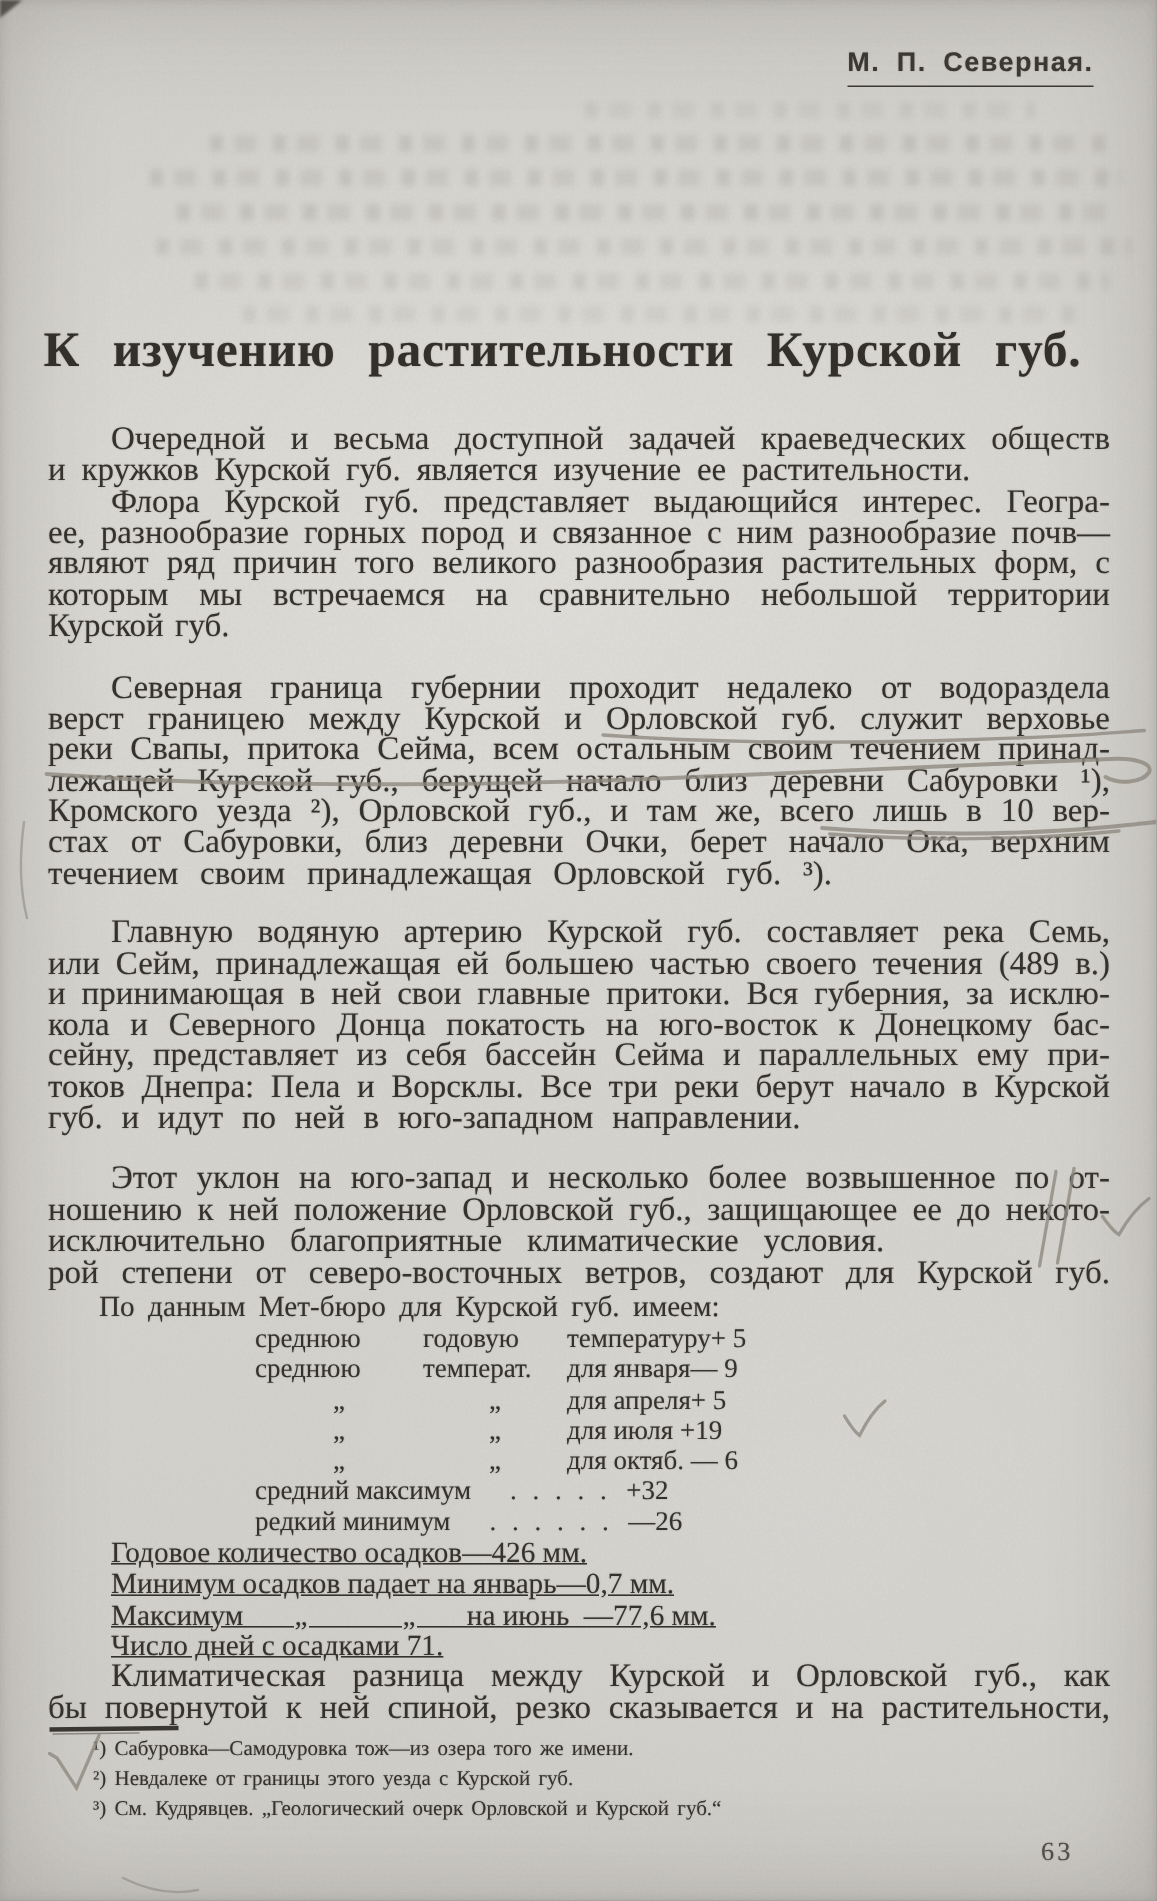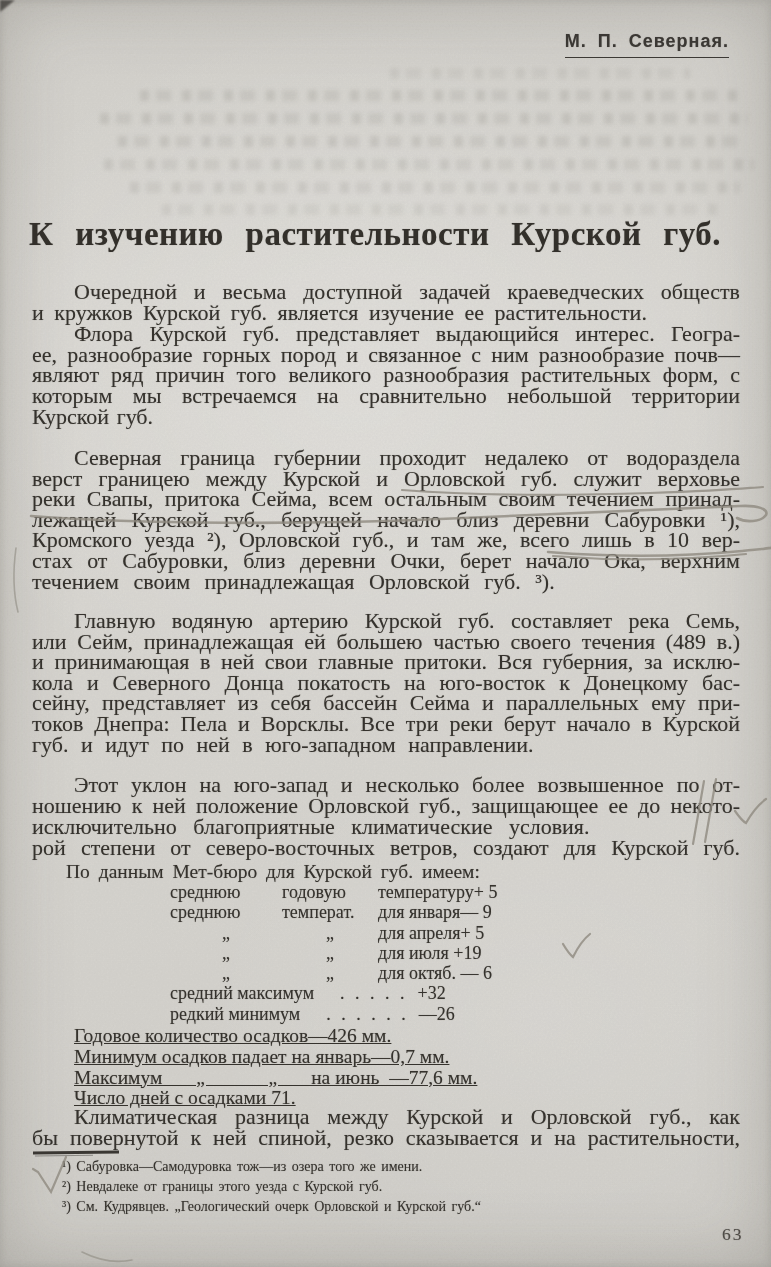--- a/index.html
+++ b/index.html
@@ -72,21 +72,21 @@
 
   .precip{position:absolute;left:74px;top:1026px;font-size:19.5px;line-height:20.8px;}
   .precipline{white-space:pre;text-align:left;text-decoration:underline;}
 
   .fnrule{position:absolute;left:33px;top:1151px;width:86px;height:2.6px;
     background:#3a3733;transform:rotate(-.6deg);}
   .fnrule::after{content:"";position:absolute;left:2px;top:4px;width:58px;height:1.4px;
     background:rgba(58,55,51,.45);}
   .footnotes{position:absolute;left:62px;top:1157px;font-size:14px;line-height:20.2px;width:640px;}
   .fnline{text-align:left;word-spacing:2px;}
-  .pagenum{position:absolute;left:722px;top:1224px;font-size:17.5px;letter-spacing:2px;color:#504d48;}
+  .pagenum{position:absolute;left:694px;top:1224px;font-size:17.5px;letter-spacing:2px;color:#504d48;}
 
   .pencil{position:absolute;left:0;top:0;pointer-events:none;}
   .pencil path{fill:none;stroke:#8e8a80;stroke-width:2.2;stroke-linecap:round;opacity:.8;}
   .pencil path.thin{stroke-width:1.6;opacity:.6;}
   .pencil path.bold{stroke-width:2.6;}
 </style>
 </head>
 <body>
 
 <div class="scan">

